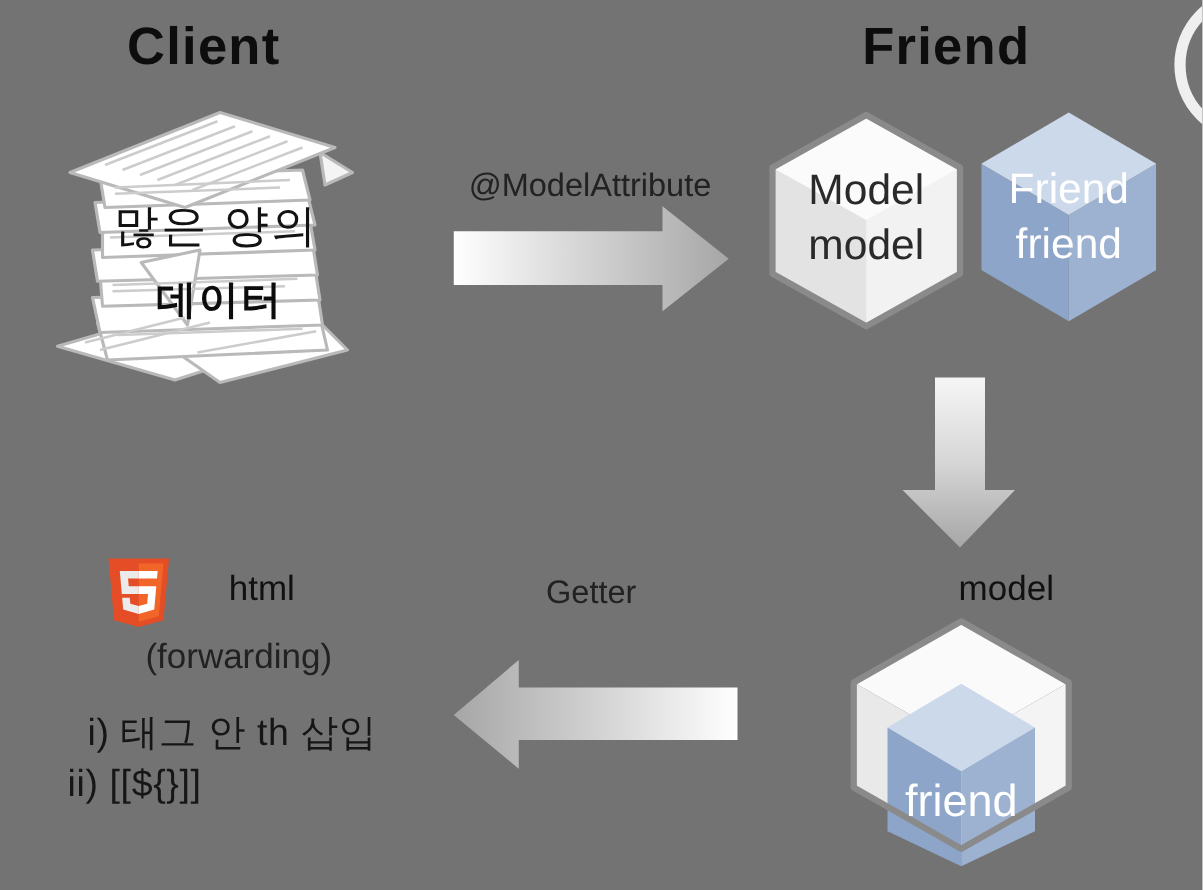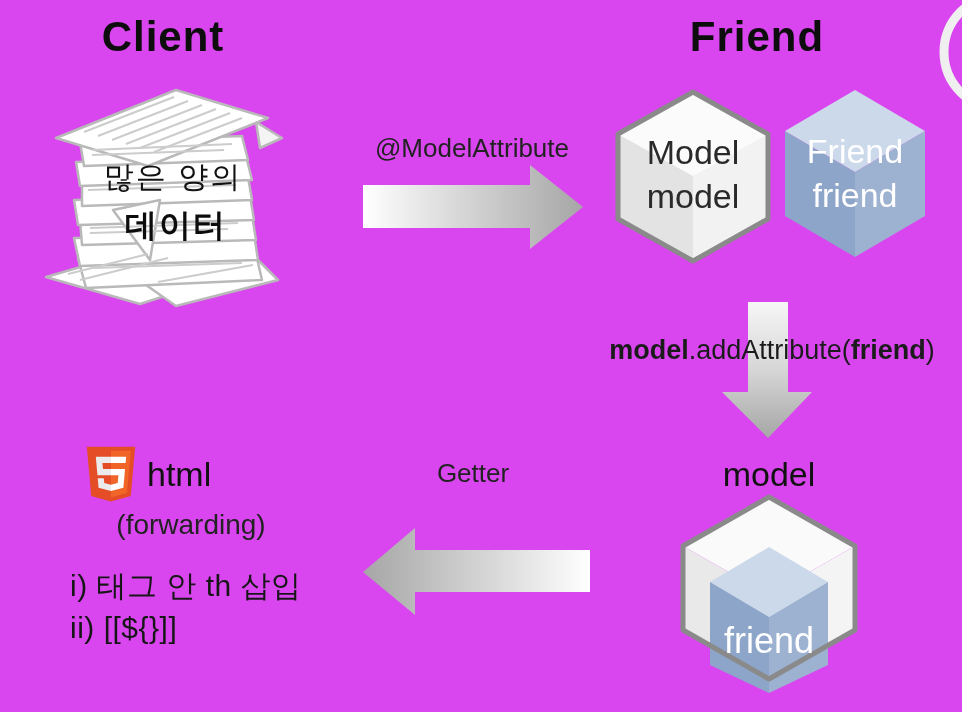--- a/index.html
+++ b/index.html
@@ -1,32 +1,32 @@
 <!DOCTYPE html>
 <html><head>
 <meta charset="utf-8">
 <style>
   html,body{margin:0;padding:0;background:#ffffff;}
   #canvas{
-    position:relative;width:962px;height:712px;background:#d946ef;overflow:hidden;
+    position:relative;width:962px;height:712px;background:#737373;overflow:hidden;
     font-family:"Liberation Sans","DejaVu Sans",sans-serif;color:#1b1b1b;
   }
   .abs{position:absolute;}
   .cx{transform:translateX(-50%);}
   .heading{font-size:42px;font-weight:800;letter-spacing:1px;color:#0d0d0d;white-space:nowrap;}
   .label-md{font-size:26px;color:#222;white-space:nowrap;}
   .code-line{font-size:27px;color:#1b1b1b;white-space:nowrap;}
   .code-line .b{font-weight:bold;}
   .cube-label{font-size:34px;line-height:44px;text-align:center;white-space:nowrap;}
   .cube-label.dark{color:#2a2a2a;}
   .cube-label.light{color:#ffffff;}
-  .big-label{font-size:34px;color:#111;white-space:nowrap;}
+  .big-label{font-size:28px;color:#111;white-space:nowrap;margin-left:36px;}
   .paren-label{font-size:28px;color:#222;white-space:nowrap;}
   .note-line{font-size:30px;color:#161616;white-space:nowrap;letter-spacing:0.5px;}
-  .kr1{font-size:30px;color:#121212;letter-spacing:2px;white-space:nowrap;}
+  .kr1{font-size:36px;color:#121212;letter-spacing:2px;white-space:nowrap;}
   .kr2{font-size:32px;font-weight:bold;color:#0c0c0c;letter-spacing:2px;white-space:nowrap;}
   svg{display:block;}
 </style>
 </head>
 <body>
 
 <div id="canvas">
 
   <div class="abs cx heading" style="left:163px;top:13px;">Client</div>
   <div class="abs cx heading" style="left:757px;top:13px;">Friend</div>
@@ -67,21 +67,21 @@
       <path d="M60,108 L208,103"></path>
       <path d="M62,146 L210,141"></path>
         <path d="M62,151 L200,147"></path>
       <path d="M66,186 L214,181"></path>
       <path d="M40,192 L120,172"></path>
         <path d="M52,198 L140,176"></path>
       <path d="M130,200 L225,183"></path>
     </g>
   </svg>
   <div class="abs cx kr1" style="left:173px;top:157px;">많은 양의</div>
-  <div class="abs cx kr2" style="left:176px;top:204px;">데이터</div>
+  <div class="abs cx kr2" style="left:176px;top:218px;">데이터</div>
 
   <div class="abs cx label-md" style="left:472px;top:133px;text-align:center;">@ModelAttribute</div>
   <svg class="abs" style="left:355px;top:158px;" width="235" height="96" viewBox="0 0 235 96">
     <defs>
       <linearGradient id="gradRight" x1="0" y1="0" x2="1" y2="0">
         <stop offset="0" stop-color="#ffffff"></stop>
         <stop offset="0.45" stop-color="#d6d6d6"></stop>
         <stop offset="1" stop-color="#a6a6a6"></stop>
       </linearGradient>
     </defs>
@@ -112,23 +112,20 @@
   <svg class="abs" style="left:715px;top:298px;" width="108" height="145" viewBox="0 0 108 145">
     <defs>
       <linearGradient id="gradDown" x1="0" y1="0" x2="0" y2="1">
         <stop offset="0" stop-color="#f6f6f6"></stop>
         <stop offset="0.5" stop-color="#d6d6d6"></stop>
         <stop offset="1" stop-color="#a6a6a6"></stop>
       </linearGradient>
     </defs>
     <path d="M33,4 L73,4 L73,94 L97,94 L53,140 L7,94 L33,94 Z" fill="url(#gradDown)"></path>
   </svg>
-  <div class="abs cx code-line" style="left:772px;top:335px;">
-    <span class="b">model</span><span>.addAttribute(</span><span class="b">friend</span><span>)</span>
-  </div>
 
   <div class="abs cx big-label" style="left:769px;top:455px;">model</div>
   <svg class="abs" style="left:675px;top:490px;" width="188" height="212" viewBox="0 0 188 212">
 
     <polygon points="94,7 8,56 94,105 180,56" fill="#fafafa"></polygon>
     <polygon points="8,56 94,105 94,189 8,140" fill="#e9e9e9"></polygon>
     <polygon points="180,56 94,105 94,189 180,140" fill="#f4f4f4"></polygon>
 
     <polygon points="94,57 153,92 94,127 35,92" fill="#ccd9ea"></polygon>
     <polygon points="35,92 94,127 94,203 35,175" fill="#8ca5c8"></polygon>
@@ -152,15 +149,15 @@
 
   <svg class="abs" style="left:86px;top:446px;" width="50" height="56" viewBox="70 95 372 420">
     <path d="M107.6 470.9 L74.6 100.6 L437.4 100.6 L404.3 470.8 L255.8 512 Z" fill="#e44d26"></path>
     <path d="M256 480.5 L376 447.2 L404.3 130.9 L256 130.9 Z" fill="#f16529"></path>
     <path d="M256 268.2 L195.9 268.2 L191.8 221.7 L256 221.7 L256 176.3 L142.1 176.3 L143.2 188.5 L154.4 313.6 L256 313.6 Z M256 386.2 L255.8 386.2 L205.2 372.5 L202 336.3 L156.4 336.3 L162.8 407.6 L255.8 433.4 L256 433.4 Z" fill="#ebebeb"></path>
     <path fill="#ffffff" d="M255.8 268.2 L255.8 313.6 L311.8 313.6 L306.5 372.5 L255.8 386.2 L255.8 433.4 L348.9 407.6 L349.6 399.9 L360.3 280.4 L361.4 268.2 Z M255.8 176.3 L255.8 221.7 L365.5 221.7 L366.4 211.5 L368.5 188.5 L369.6 176.3 Z"></path>
   </svg>
   <div class="abs big-label" style="left:147px;top:455px;">html</div>
   <div class="abs note-line" style="left:70px;top:566px;">i)  태그 안 th 삽입</div>
   <div class="abs cx paren-label" style="left:191px;top:509px;">(forwarding)</div>
-  <div class="abs note-line" style="left:70px;top:611px;text-align:center;">ii)  [[${}]]</div>
+  <div class="abs note-line" style="left:54px;top:611px;text-align:center;">ii)  [[${}]]</div>
 
 </div>
 
 </body></html>

